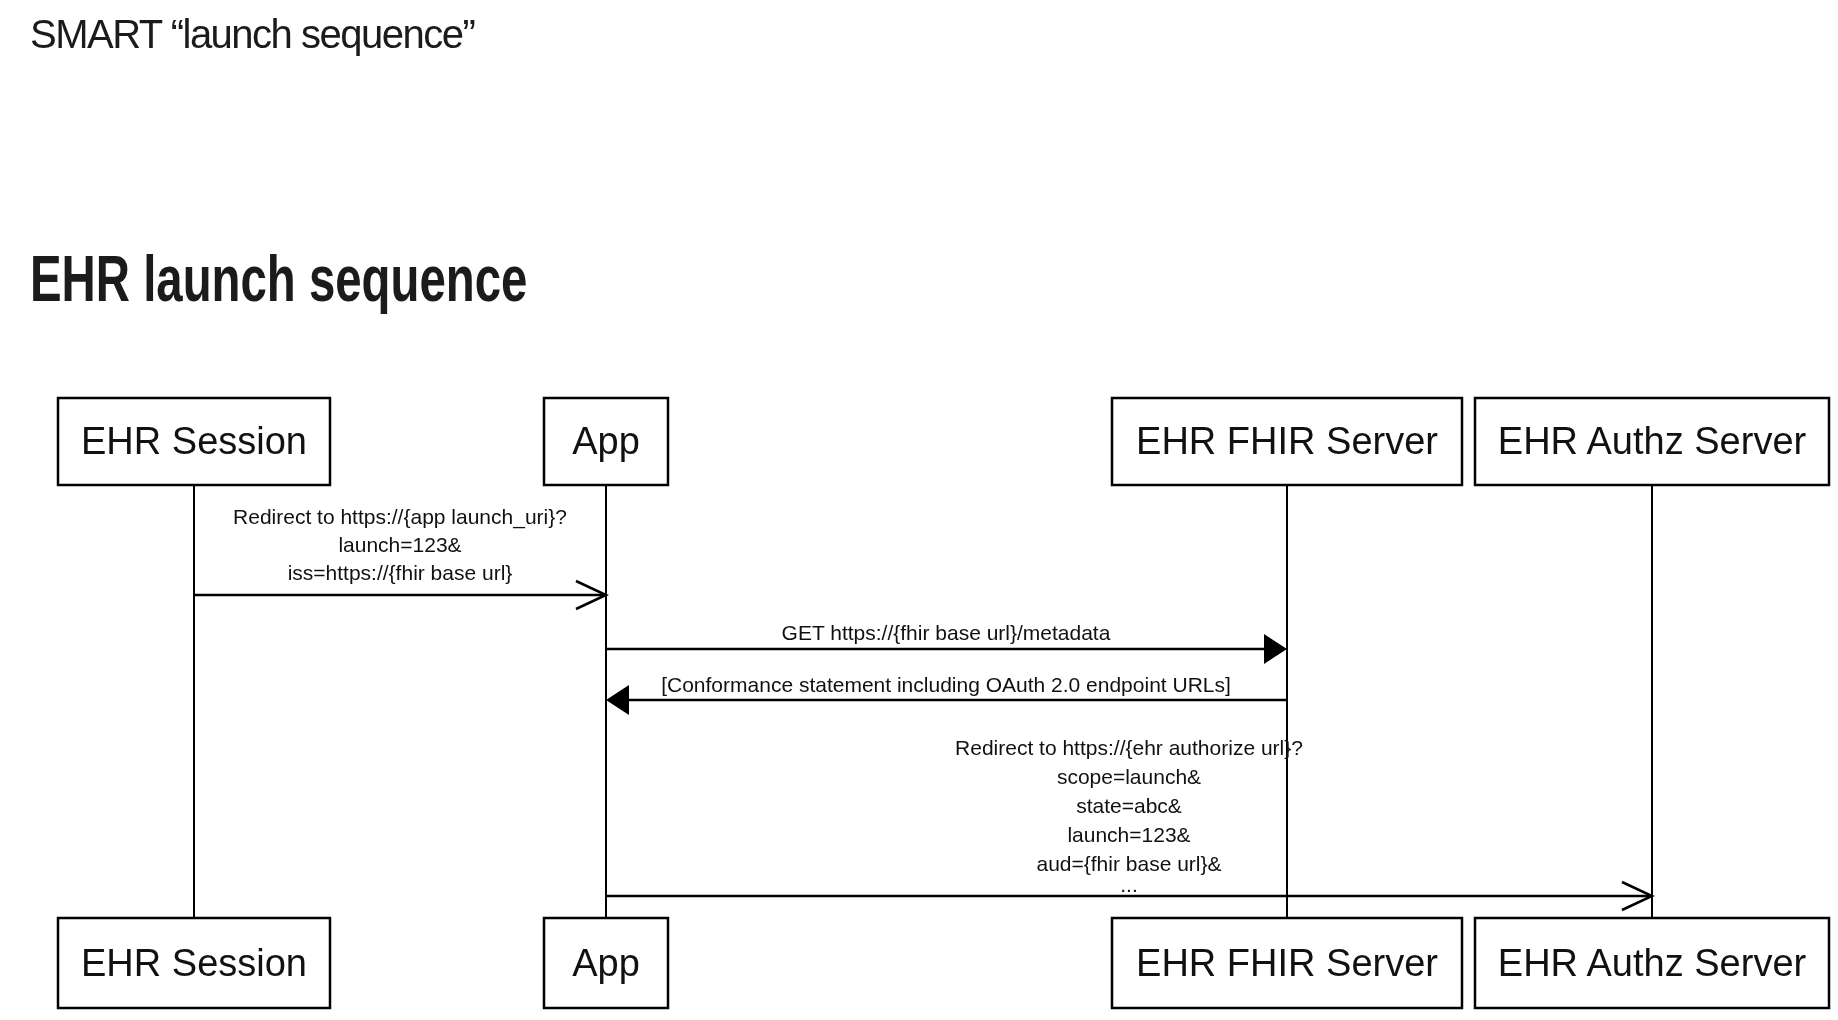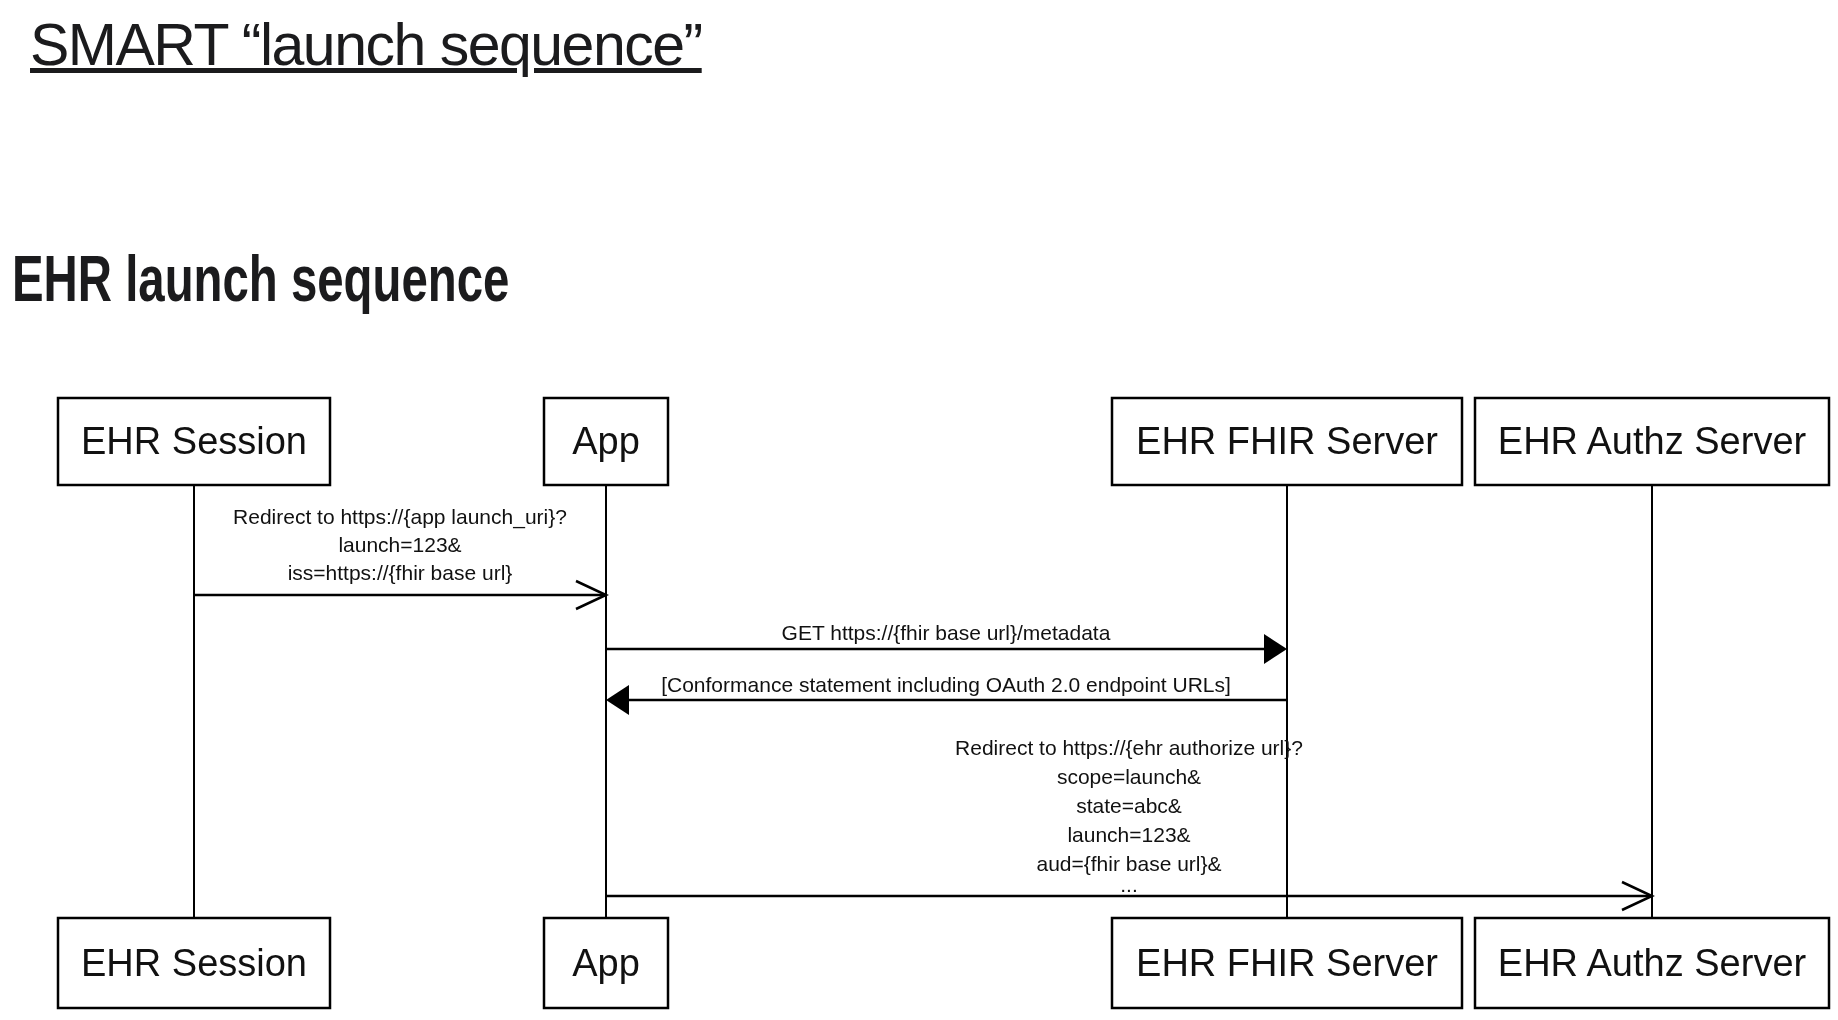--- a/index.html
+++ b/index.html
@@ -10,43 +10,42 @@
     background: #ffffff;
     overflow: hidden;
     font-family: "Liberation Sans", sans-serif;
     color: #1b1b1d;
   }
   .page-title {
     position: absolute;
     left: 30px;
     top: 10px;
     margin: 0;
-    font-size: 59px;
+    font-size: 40px;
     font-weight: 500;
     letter-spacing: -1.5px;
     line-height: 1.2;
     color: #1b1b1d;
     white-space: nowrap;
-    text-decoration: underline;
   }
   .intro {
     position: absolute;
     left: 30px;
     top: 152px;
     margin: 0;
     font-size: 40px;
     font-weight: 400;
     letter-spacing: -0.5px;
     line-height: 1.2;
     color: #1b1b1d;
     white-space: nowrap;
   }
   .section-heading {
     position: absolute;
-    left: 12px;
+    left: 30px;
     top: 247px;
     margin: 0;
     font-size: 64px;
     font-weight: 600;
     line-height: 1.0;
     color: #1b1b1d;
     white-space: nowrap;
   }
   .section-heading .condensed {
     display: inline-block;

